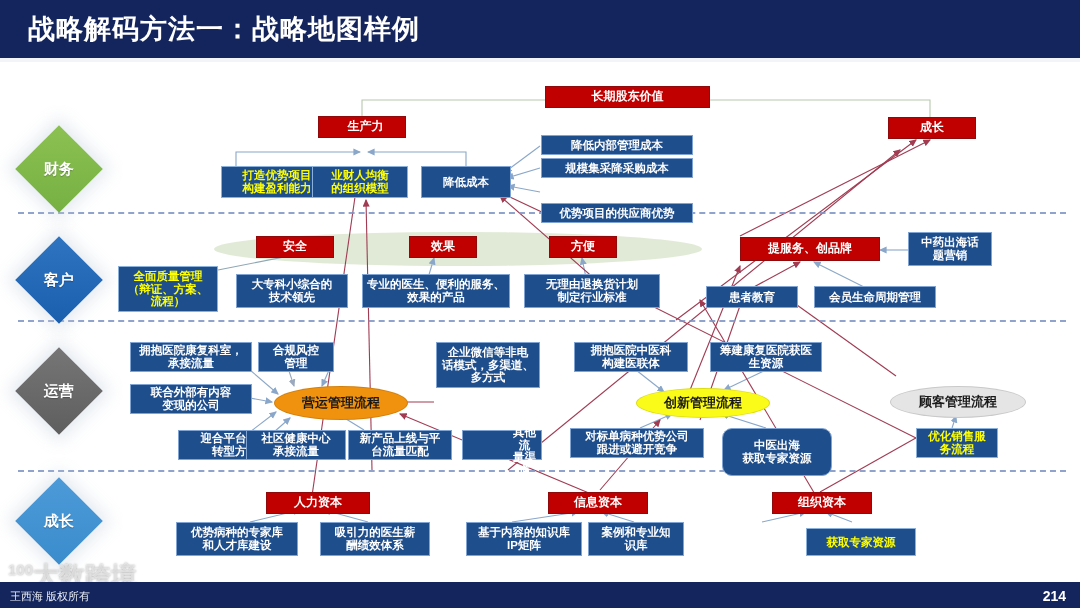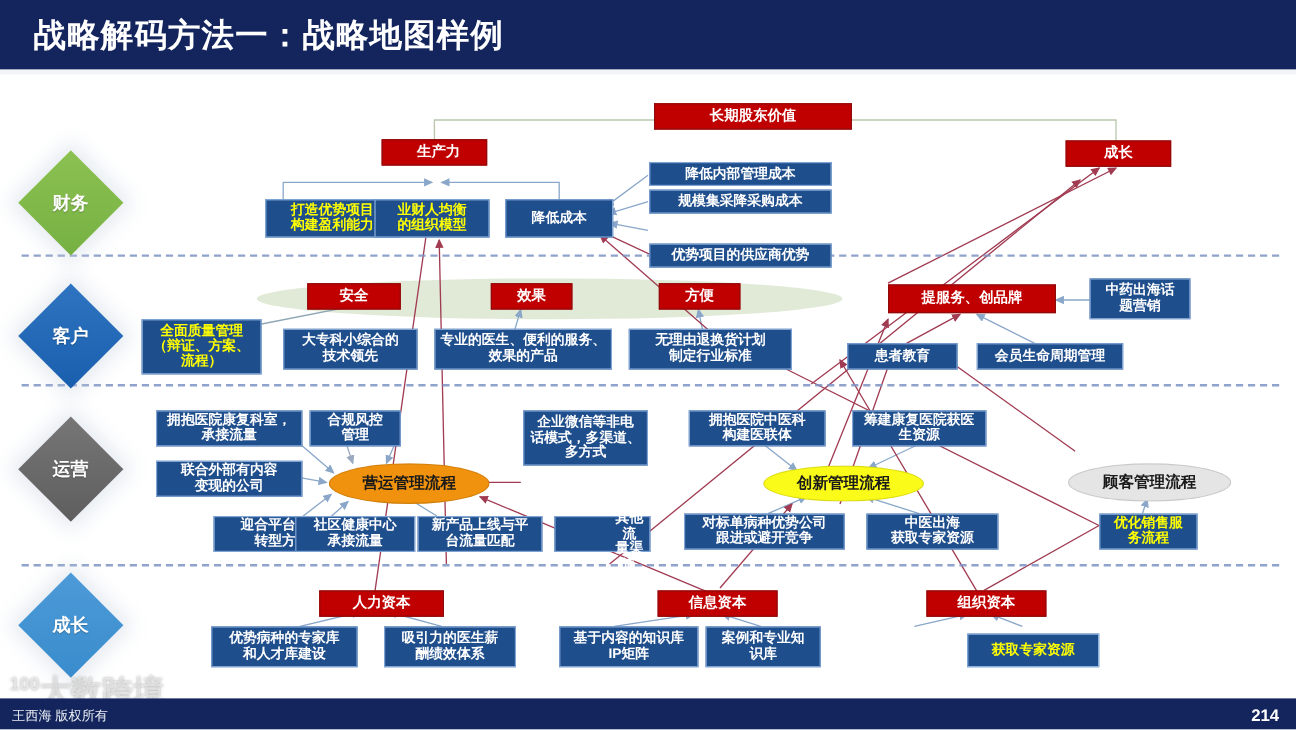--- a/index.html
+++ b/index.html
@@ -295,21 +295,21 @@
 
   <div class="node n-blue" style="left:574px; top:342px; width:114px; height:30px;">拥抱医院中医科
 构建医联体</div>
 
   <div class="node n-blue" style="left:570px; top:428px; width:134px; height:30px;">对标单病种优势公司
 跟进或避开竞争</div>
 
   <div class="node n-blue" style="left:710px; top:342px; width:112px; height:30px;">筹建康复医院获医
 生资源</div>
 
-  <div class="node n-blue" style="left:722px; top:428px; width:110px; height:30px;">中医出海
+  <div class="node n-blue" style="left:722px; top:428px; width:110px; height:48px;border-radius:10px;">中医出海
 获取专家资源</div>
 
   <div class="node n-blue-yellow" style="left:916px; top:428px; width:82px; height:30px;">优化销售服
 务流程</div>
 
   <div class="node n-red" style="left:266px; top:492px; width:104px; height:22px;">人力资本</div>
 
   <div class="node n-red" style="left:548px; top:492px; width:100px; height:22px;">信息资本</div>
 
   <div class="node n-red" style="left:772px; top:492px; width:100px; height:22px;">组织资本</div>

